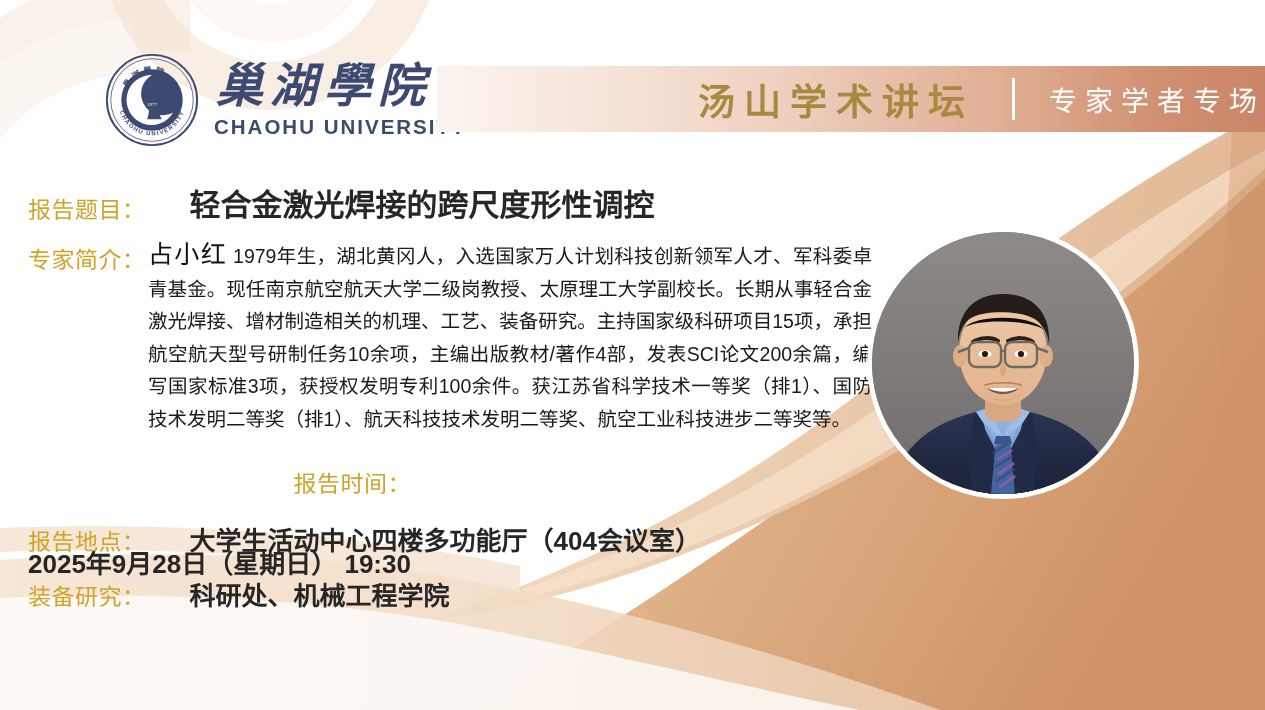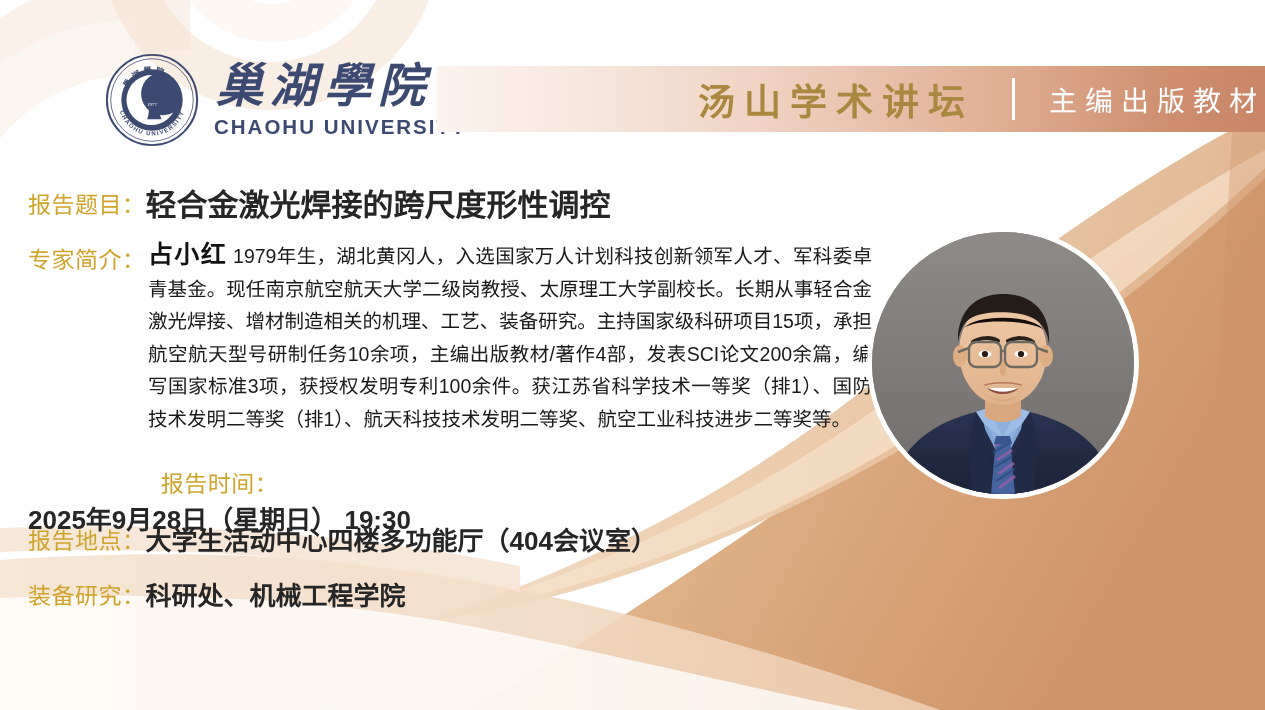--- a/index.html
+++ b/index.html
@@ -119,22 +119,23 @@
   
   #content {
     position: absolute;
     left: 0; top: 0;
     width: 1265px;
     height: 710px;
   }
   .info-row {
     position: absolute;
     display: flex;
-    align-items: center;
+    align-items: flex-end;
     white-space: nowrap;
+    gap: 44px;
   }
   .lbl {
     font-size: 23px;
     font-weight: 400;
     color: #cfa42b;
     letter-spacing: 0.5px;
     flex: 0 0 auto;
   }
   .val-strong {
     font-size: 26px;
@@ -155,21 +156,21 @@
     top: 238px;
     width: 724px;
     font-size: 19.5px;
     line-height: 32.5px;
     color: #1a1a1a;
     text-align: justify;
     text-justify: inter-character;
   }
   #bio-name {
     font-size: 25px;
-    font-weight: 700;
+    font-weight: 400;
     color: #111111;
     letter-spacing: 1px;
     margin-right: 6px;
   }
 
   
   #row-time  { left: 28px; top: 465px; flex-direction: column; }
   #row-place { left: 28px; top: 520px; }
   #row-org   { left: 28px; top: 575px; }
 
@@ -276,21 +277,21 @@
       <div id="logo-wordmark">
         <div class="logo-cn">巢湖學院</div>
         <div class="logo-en">CHAOHU UNIVERSITY</div>
       </div>
     </div>
   </div>
 
   <div id="banner">
     <div id="banner-main">汤山学术讲坛</div>
     <div id="banner-divider"></div>
-    <div id="banner-sub">主编出版教材</div>
+    <div id="banner-sub">专家学者专场</div>
   </div>
 
   <div id="content">
 
     <div class="info-row" id="row-title">
       <span class="lbl">报告题目：</span>
       <span class="val-strong">轻合金激光焊接的跨尺度形性调控</span>
     </div>
 
     <div class="info-row" id="row-bio-label">

